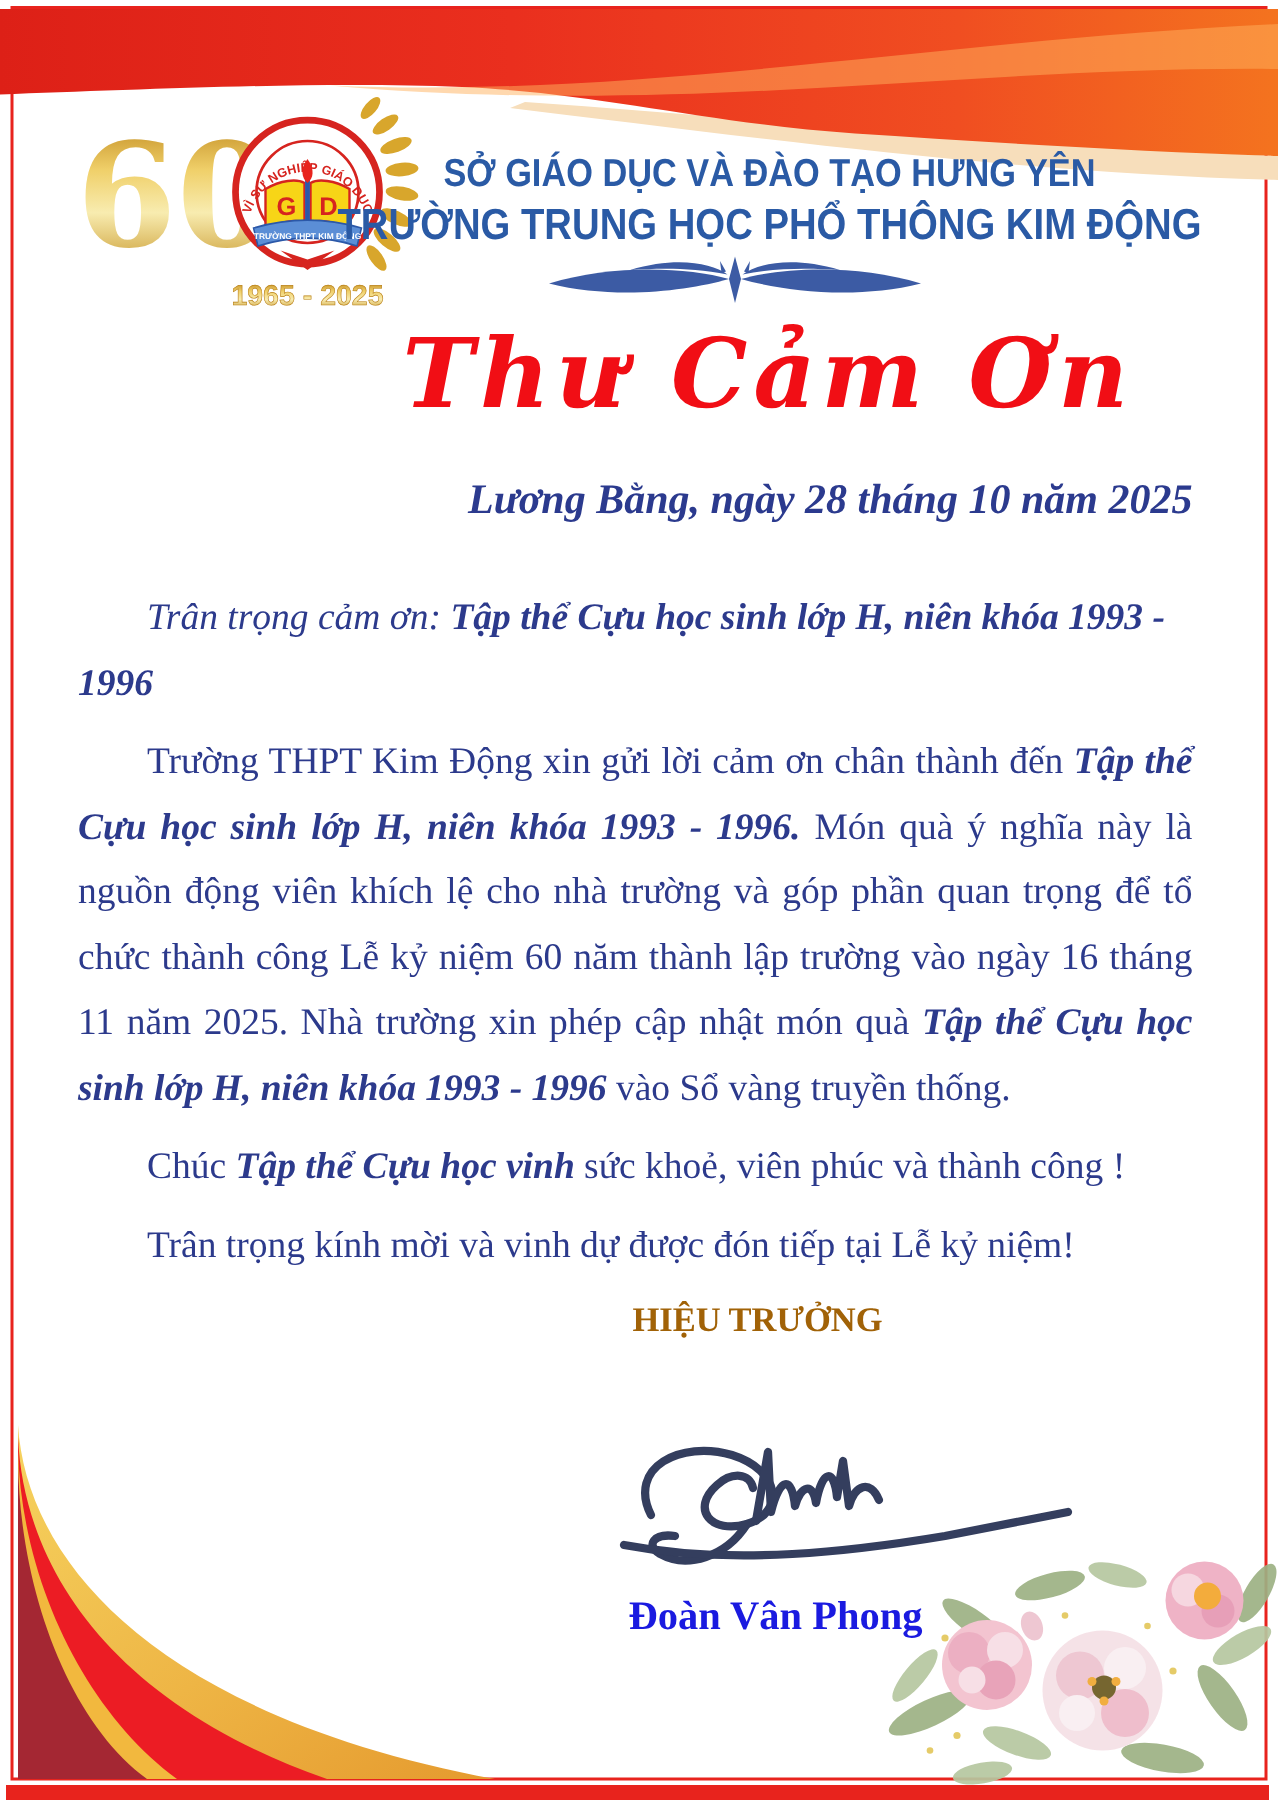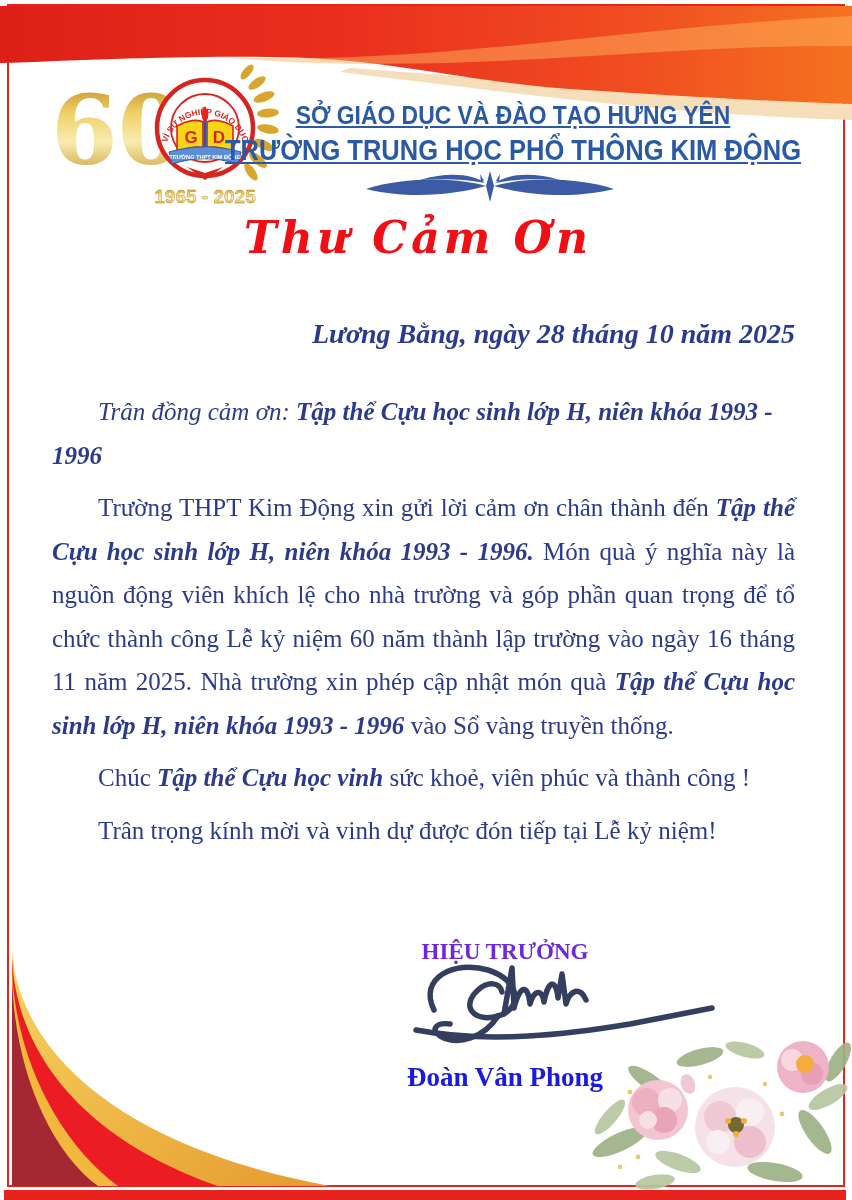--- a/index.html
+++ b/index.html
@@ -8,42 +8,42 @@
   
   .thin-border{position:absolute;left:7px;right:7px;top:4px;bottom:13px;border:2px solid #e8231d;z-index:1;}
   .bottom-bar{position:absolute;left:4px;right:6px;bottom:0;height:10px;background:#e8231d;z-index:3;}
   
   .wave-top{position:absolute;left:0;top:0;width:852px;height:225px;z-index:2;}
   .corner-decor{position:absolute;left:0;top:950px;width:480px;height:236px;z-index:2;}
   .flowers{position:absolute;right:0;top:1022px;width:292px;height:168px;z-index:2;}
   
   .logo-box{position:absolute;left:55px;top:48px;width:240px;height:162px;z-index:5;}
   .head-text{position:absolute;left:184px;top:100px;width:658px;text-align:center;z-index:5;
-             color:#2a5aa5;font-family:"Liberation Sans",sans-serif;font-weight:bold;text-decoration:underline;}
+             color:#2a5aa5;font-family:"Liberation Sans",sans-serif;font-weight:bold;}
   .head-text .dept{font-size:26px;letter-spacing:0;transform:scaleX(.88);transform-origin:center;white-space:nowrap;}
   .head-text .school{font-size:29px;margin-top:3px;transform:scaleX(.88);transform-origin:center;white-space:nowrap;}
   .divider{position:absolute;left:362px;top:168px;width:256px;height:38px;z-index:5;}
   
-  .letter-title{position:absolute;left:108px;top:212px;width:620px;text-align:center;z-index:5;
-    font-family:"DejaVu Serif",serif;font-style:italic;font-weight:bold;font-size:44px;color:#f10e15;letter-spacing:4px;}
+  .letter-title{position:absolute;left:136px;top:212px;width:620px;text-align:right;z-index:5;
+    font-family:"DejaVu Serif",serif;font-style:italic;font-weight:bold;font-size:64px;color:#f10e15;letter-spacing:4px;}
   .date-line{position:absolute;left:52px;right:57px;top:318px;text-align:right;z-index:5;
     font-size:28px;font-weight:bold;font-style:italic;color:#2b3a8e;}
   
   .body-text{position:absolute;left:52px;right:57px;top:390px;z-index:5;
     font-size:25px;line-height:1.74;color:#2c3a8c;}
   .body-text p{margin:0 0 9px 0;text-indent:46px;}
   .body-text p.justify{text-align:justify;font-family:Liberation Serif, serif;}
   .it{font-style:italic;}
   .bi{font-style:italic;font-weight:bold;}
   .b{font-weight:bold;}
   
-  .sig-role{position:absolute;left:355px;top:939px;width:300px;text-align:center;z-index:5;
-    font-size:23px;font-weight:bold;color:#6d28d9;}
+  .sig-role{position:absolute;left:355px;top:867px;width:300px;text-align:center;z-index:5;
+    font-size:23px;font-weight:bold;color:#a16207;}
   .sig-scrawl{position:absolute;left:400px;top:950px;width:330px;height:110px;z-index:5;}
-  .sig-name{position:absolute;left:355px;top:1062px;width:300px;text-align:center;z-index:5;
+  .sig-name{position:absolute;left:367px;top:1062px;width:300px;text-align:center;z-index:5;
     font-size:27px;font-weight:bold;color:#1a1ae0;font-family:"Liberation Serif",serif;}
 </style>
 </head>
 <body>
 
 <div class="page">
 
   <div class="thin-border"></div>
   <div class="bottom-bar"></div>
 
@@ -132,21 +132,21 @@
       <path d="M118,6 L122,13 L119,14 Z"></path>
       <path d="M138,6 L134,13 L137,14 Z"></path>
     </g>
   </svg>
 
   <div class="letter-title">Thư Cảm Ơn</div>
 
   <div class="date-line">Lương Bằng, ngày 28 tháng 10 năm 2025</div>
 
   <div class="body-text">
-    <p><span class="it">Trân đồng cảm ơn: </span><span class="bi">Tập thể Cựu học sinh lớp H, niên khóa 1993 - 1996</span></p>
+    <p><span class="it">Trân trọng cảm ơn: </span><span class="bi">Tập thể Cựu học sinh lớp H, niên khóa 1993 - 1996</span></p>
     <p class="justify"><span>Trường THPT Kim Động xin gửi lời cảm ơn chân thành đến </span><span class="bi">Tập thể Cựu học sinh lớp H, niên khóa 1993 - 1996.</span><span> Món quà ý nghĩa này là nguồn động viên khích lệ cho nhà trường và góp phần quan trọng để tổ chức thành công Lễ kỷ niệm 60 năm thành lập trường vào ngày 16 tháng 11 năm 2025. Nhà trường xin phép cập nhật món quà </span><span class="bi">Tập thể Cựu học sinh lớp H, niên khóa 1993 - 1996</span><span> vào Sổ vàng truyền thống.</span></p>
     <p><span>Chúc </span><span class="bi">Tập thể Cựu học vinh</span><span> sức khoẻ, viên phúc và thành công !</span></p>
     <p><span>Trân trọng kính mời và vinh dự được đón tiếp tại Lễ kỷ niệm!</span></p>
   </div>
 
   <div class="sig-role">HIỆU TRƯỞNG</div>
   <svg class="sig-scrawl" viewBox="0 0 330 110" aria-hidden="true">
     <g fill="none" stroke="#343e5e" stroke-width="5.5" stroke-linecap="round" stroke-linejoin="round">
       <path d="M34,60 C18,28 54,10 88,20 C120,30 124,58 98,66 C74,73 60,56 78,40 C88,31 100,32 102,42"></path>
       <path d="M104,64 L112,18 L114,58 C120,34 128,34 130,54 C134,40 142,38 144,52 C148,30 156,28 158,48 L162,24 L166,54 C170,40 180,36 186,50"></path>

